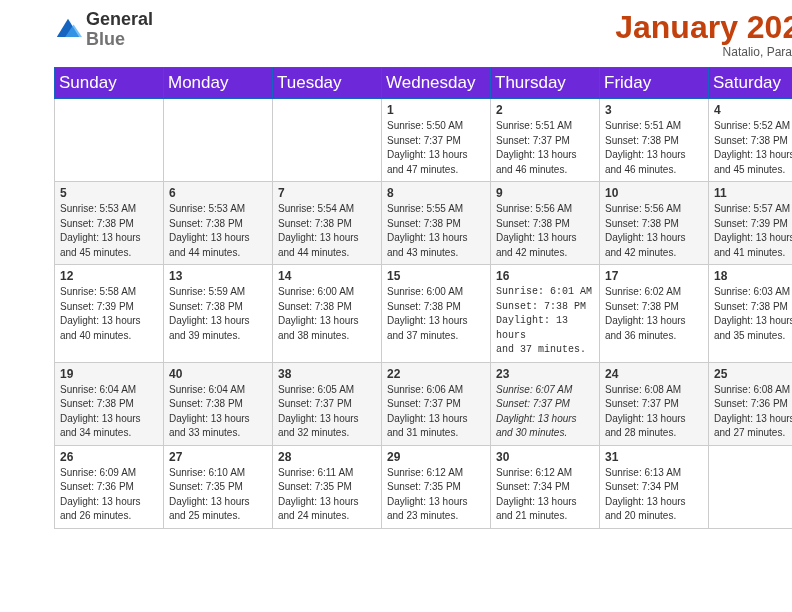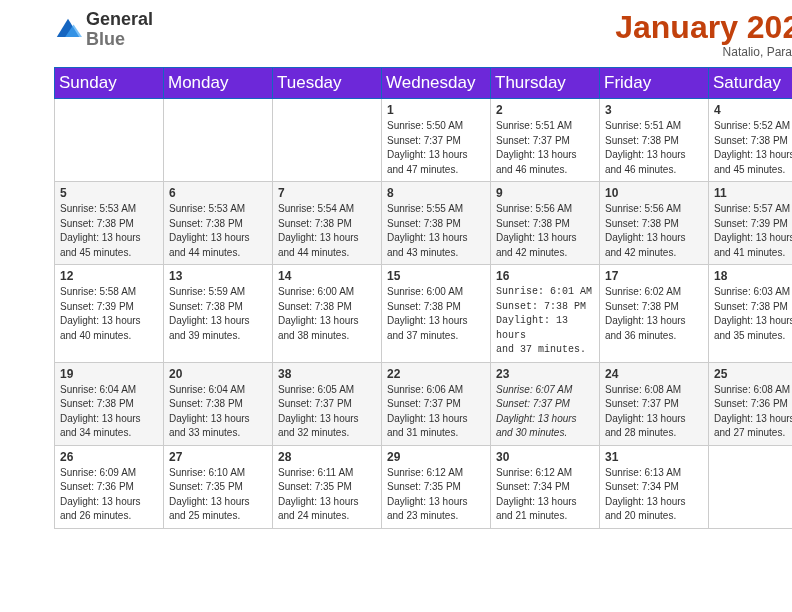--- a/index.html
+++ b/index.html
@@ -264,21 +264,21 @@
         </tr>
         <tr>
           <td>
             <span class="day-num">19</span>
             <div class="day-info" style="white-space: pre-line;">Sunrise: 6:04 AM
 Sunset: 7:38 PM
 Daylight: 13 hours
 and 34 minutes.</div>
           </td>
           <td>
-            <span class="day-num">20</span>
+            <span class="day-num">40</span>
             <div class="day-info" style="white-space: pre-line;">Sunrise: 6:04 AM
 Sunset: 7:38 PM
 Daylight: 13 hours
 and 33 minutes.</div>
           </td>
           <td>
             <span class="day-num">38</span>
             <div class="day-info" style="white-space: pre-line;">Sunrise: 6:05 AM
 Sunset: 7:37 PM
 Daylight: 13 hours

